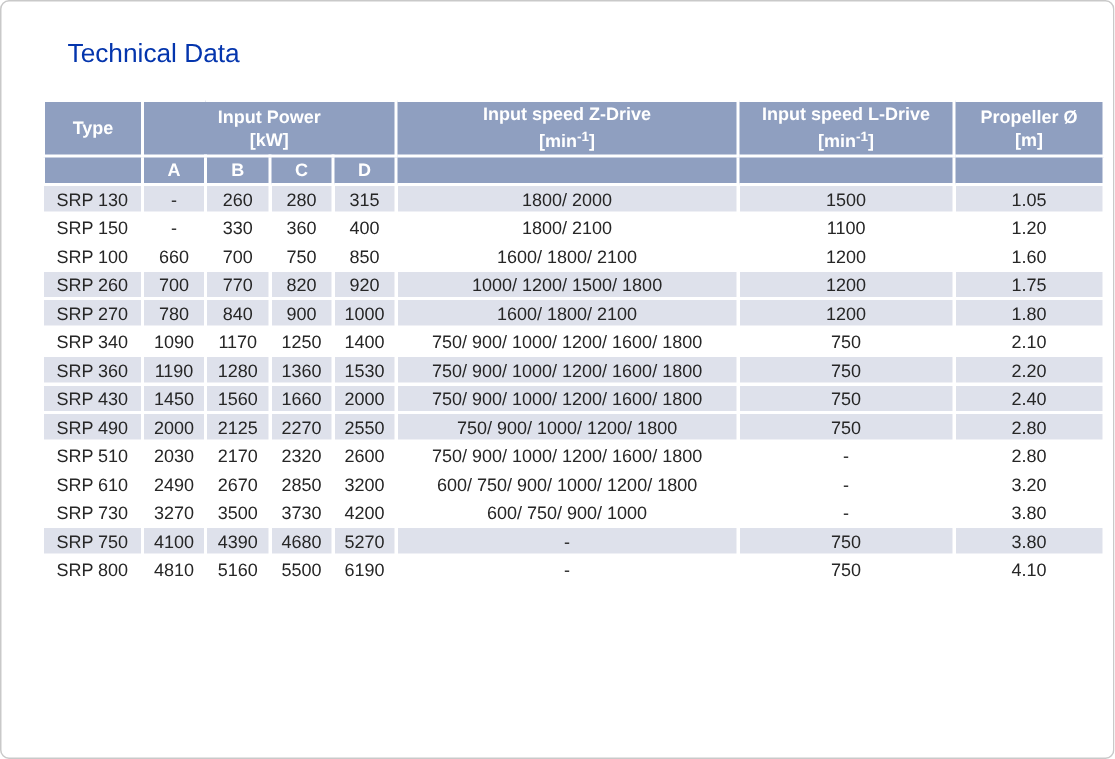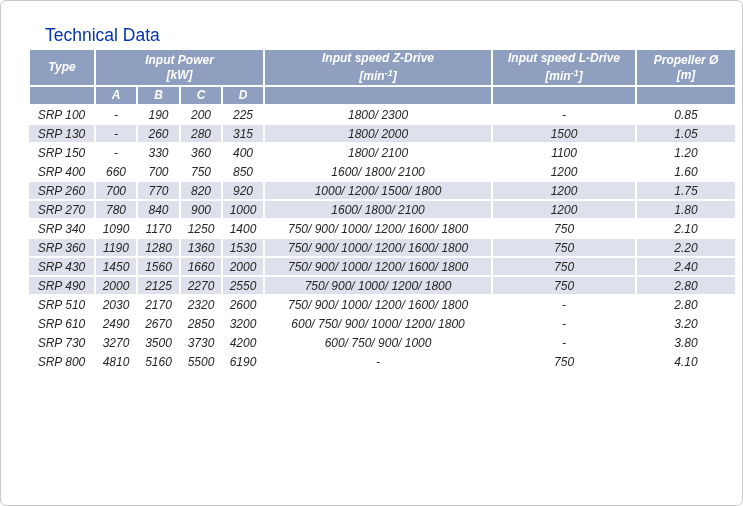--- a/index.html
+++ b/index.html
@@ -17,25 +17,24 @@
     background: #ffffff;
     overflow: hidden;
   }
   .page-title {
     position: absolute; left: 28px; top: 8px;
     margin: 16px;
     font-size: 17.5px; font-weight: 400;
     color: var(--title-color, #0435ad);
   }
   table.tech {
-    position: absolute; left: 27px; top: 47px;
+    position: absolute; left: 27px; top: 65px;
     width: 707px;
     border-collapse: collapse;
     table-layout: fixed;
-    font-style: italic;
   }
   table.tech th {
     background: var(--header-bg, #8f9fc0);
     color: var(--header-text, #ffffff);
     font-size: 12px; font-weight: bold;
     text-align: center; vertical-align: middle;
     padding: 0;
     border: 2px solid #ffffff;
     line-height: 15px;
   }
@@ -99,30 +98,20 @@
         <th>A</th>
         <th>B</th>
         <th>C</th>
         <th>D</th>
         <th></th>
         <th></th>
         <th></th>
       </tr>
     </thead>
     <tbody id="table-body">
-        <tr>
-          <td>SRP 100</td>
-          <td>-</td>
-          <td>190</td>
-          <td>200</td>
-          <td>225</td>
-          <td>1800/ 2300</td>
-          <td>-</td>
-          <td>0.85</td>
-        </tr>
         <tr class="shaded">
           <td>SRP 130</td>
           <td>-</td>
           <td>260</td>
           <td>280</td>
           <td>315</td>
           <td>1800/ 2000</td>
           <td>1500</td>
           <td>1.05</td>
         </tr>
@@ -130,21 +119,21 @@
           <td>SRP 150</td>
           <td>-</td>
           <td>330</td>
           <td>360</td>
           <td>400</td>
           <td>1800/ 2100</td>
           <td>1100</td>
           <td>1.20</td>
         </tr>
         <tr>
-          <td>SRP 400</td>
+          <td>SRP 100</td>
           <td>660</td>
           <td>700</td>
           <td>750</td>
           <td>850</td>
           <td>1600/ 1800/ 2100</td>
           <td>1200</td>
           <td>1.60</td>
         </tr>
         <tr class="shaded">
           <td>SRP 260</td>
@@ -229,20 +218,30 @@
         <tr>
           <td>SRP 730</td>
           <td>3270</td>
           <td>3500</td>
           <td>3730</td>
           <td>4200</td>
           <td>600/ 750/ 900/ 1000</td>
           <td>-</td>
           <td>3.80</td>
         </tr>
+        <tr class="shaded">
+          <td>SRP 750</td>
+          <td>4100</td>
+          <td>4390</td>
+          <td>4680</td>
+          <td>5270</td>
+          <td>-</td>
+          <td>750</td>
+          <td>3.80</td>
+        </tr>
         <tr>
           <td>SRP 800</td>
           <td>4810</td>
           <td>5160</td>
           <td>5500</td>
           <td>6190</td>
           <td>-</td>
           <td>750</td>
           <td>4.10</td>
         </tr>

